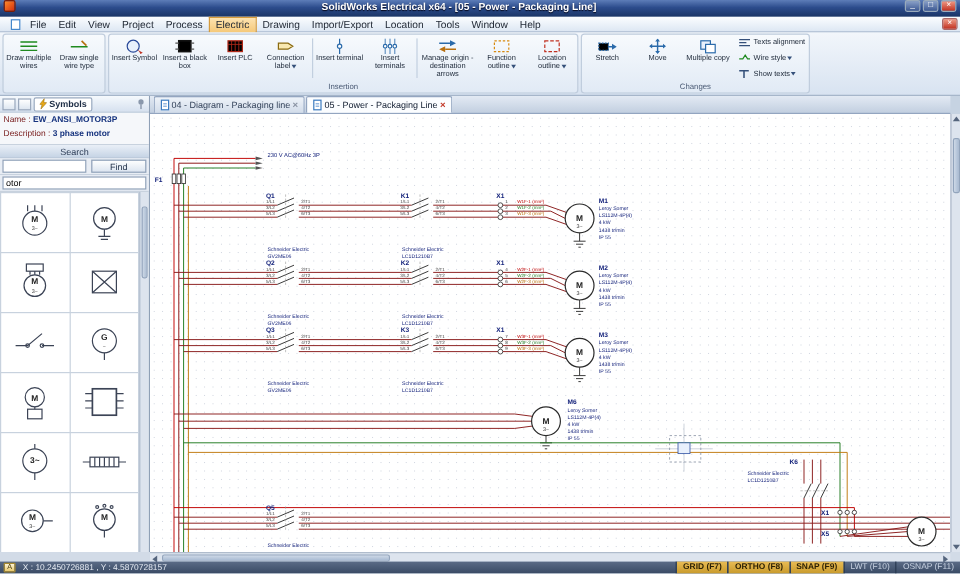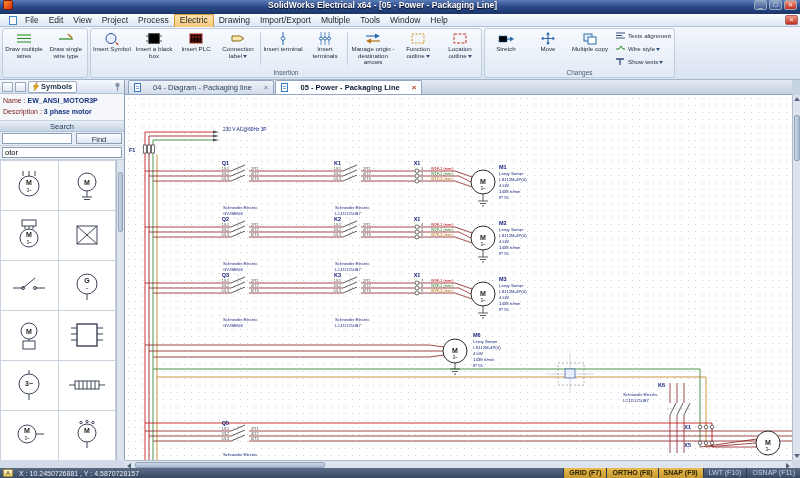--- a/index.html
+++ b/index.html
@@ -33,22 +33,22 @@
   .ric svg{width:16px;height:13px}
   .rsep{width:1px;background:#c2cfdf;margin:3px 1px}
   .smallstack{display:flex;flex-direction:column;justify-content:space-evenly;padding:0 3px}
   .sbtn{display:flex;align-items:center;font-size:6.2px;height:12px;color:#1d2838;white-space:nowrap}
   .sbtn .ric{width:12px;height:10px;margin:0 2px 0 0}
   .sbtn .ric svg{width:11px;height:9px}
   .drop{width:0;height:0;border-left:2.5px solid transparent;border-right:2.5px solid transparent;border-top:3px solid #35507a;display:inline-block;margin-left:1px;flex:none}
 
   
   #tabbar{position:absolute;top:80px;left:125px;width:667px;height:15px;background:linear-gradient(#e3eaf4,#c2cfe0);border-bottom:1px solid #93a5c0;display:flex;align-items:flex-end;padding-left:3px}
-  .dtab{height:14px;display:flex;align-items:center;gap:12px;padding:0 5px;font-size:7.5px;border:1px solid #93a5c0;border-bottom:none;border-radius:2px 2px 0 0;background:linear-gradient(#eef3f9,#d2dcea);color:#33425a;margin-right:1px;white-space:nowrap}
-  .dtab.active{background:#fbfdff;font-weight:bold;color:#101c30}
+  .dtab{height:14px;display:flex;align-items:center;gap:2px;padding:0 5px;font-size:7.5px;border:1px solid #93a5c0;border-bottom:none;border-radius:2px 2px 0 0;background:linear-gradient(#eef3f9,#d2dcea);color:#33425a;margin-right:1px;white-space:nowrap}
+  .dtab.active{background:#fbfdff;font-weight:normal;color:#101c30}
   .pg-ic{width:7px;height:9px;background:#fff;border:1px solid #3a7ac0;position:relative;flex:none}
   .pg-ic::before{content:"";position:absolute;left:1px;top:2px;right:1px;height:1px;background:#7aa6d8;box-shadow:0 2px 0 #7aa6d8}
   .tab-x{color:#c23a2a;font-size:8px;font-weight:bold;line-height:8px}
   .tab-x::before{content:"×"}
   .tab-x.gray{color:#8a93a3}
 
   
   #sidepanel{position:absolute;top:80px;left:0;width:125px;height:380px;background:#eef2f7;border-right:1px solid #8fa0b6;display:flex;flex-direction:column}
   .sp-head{height:14px;display:flex;align-items:center;background:linear-gradient(#f5f9fd,#d6e1ef);border-bottom:1px solid #b4c2d6;padding:0 2px;gap:2px;flex:none}
   .hd-ic{width:11px;height:10px;border:1px solid #9aa8bc;background:linear-gradient(#fff,#dde6f0);flex:none}
@@ -127,21 +127,21 @@
 <div id="menubar">
   <div class="doc-ic-s"></div>
   <span class="mitem">File</span>
   <span class="mitem">Edit</span>
   <span class="mitem">View</span>
   <span class="mitem">Project</span>
   <span class="mitem">Process</span>
   <span class="mitem active">Electric</span>
   <span class="mitem">Drawing</span>
   <span class="mitem">Import/Export</span>
-  <span class="mitem">Multiple</span>
+  <span class="mitem">Location</span>
   <span class="mitem">Tools</span>
   <span class="mitem">Window</span>
   <span class="mitem">Help</span>
   <div class="doc-close"></div>
 </div>
 
 <div id="ribbon">
 
   <div class="rgroup">
     <div class="rbtns">

